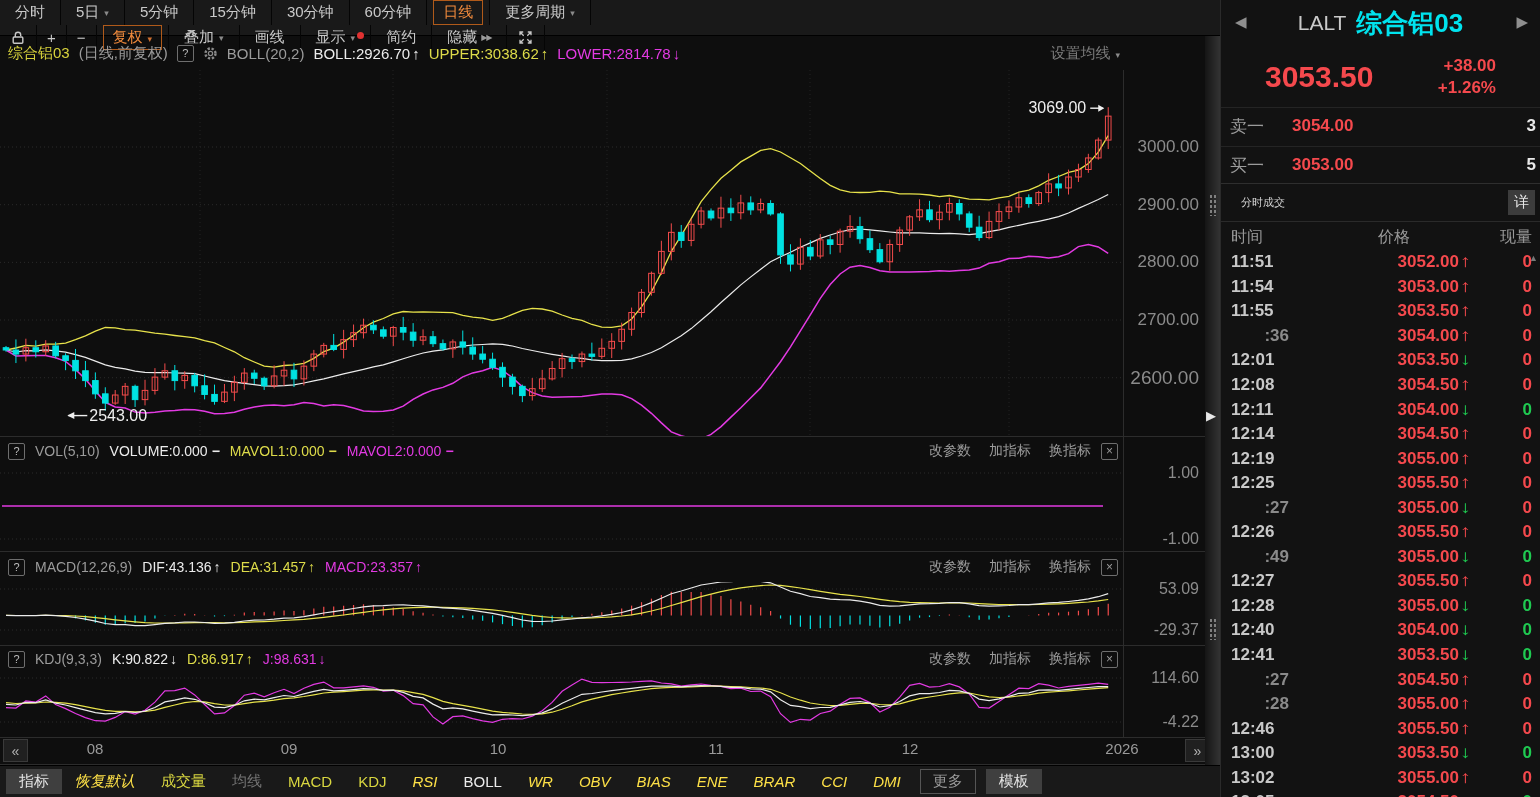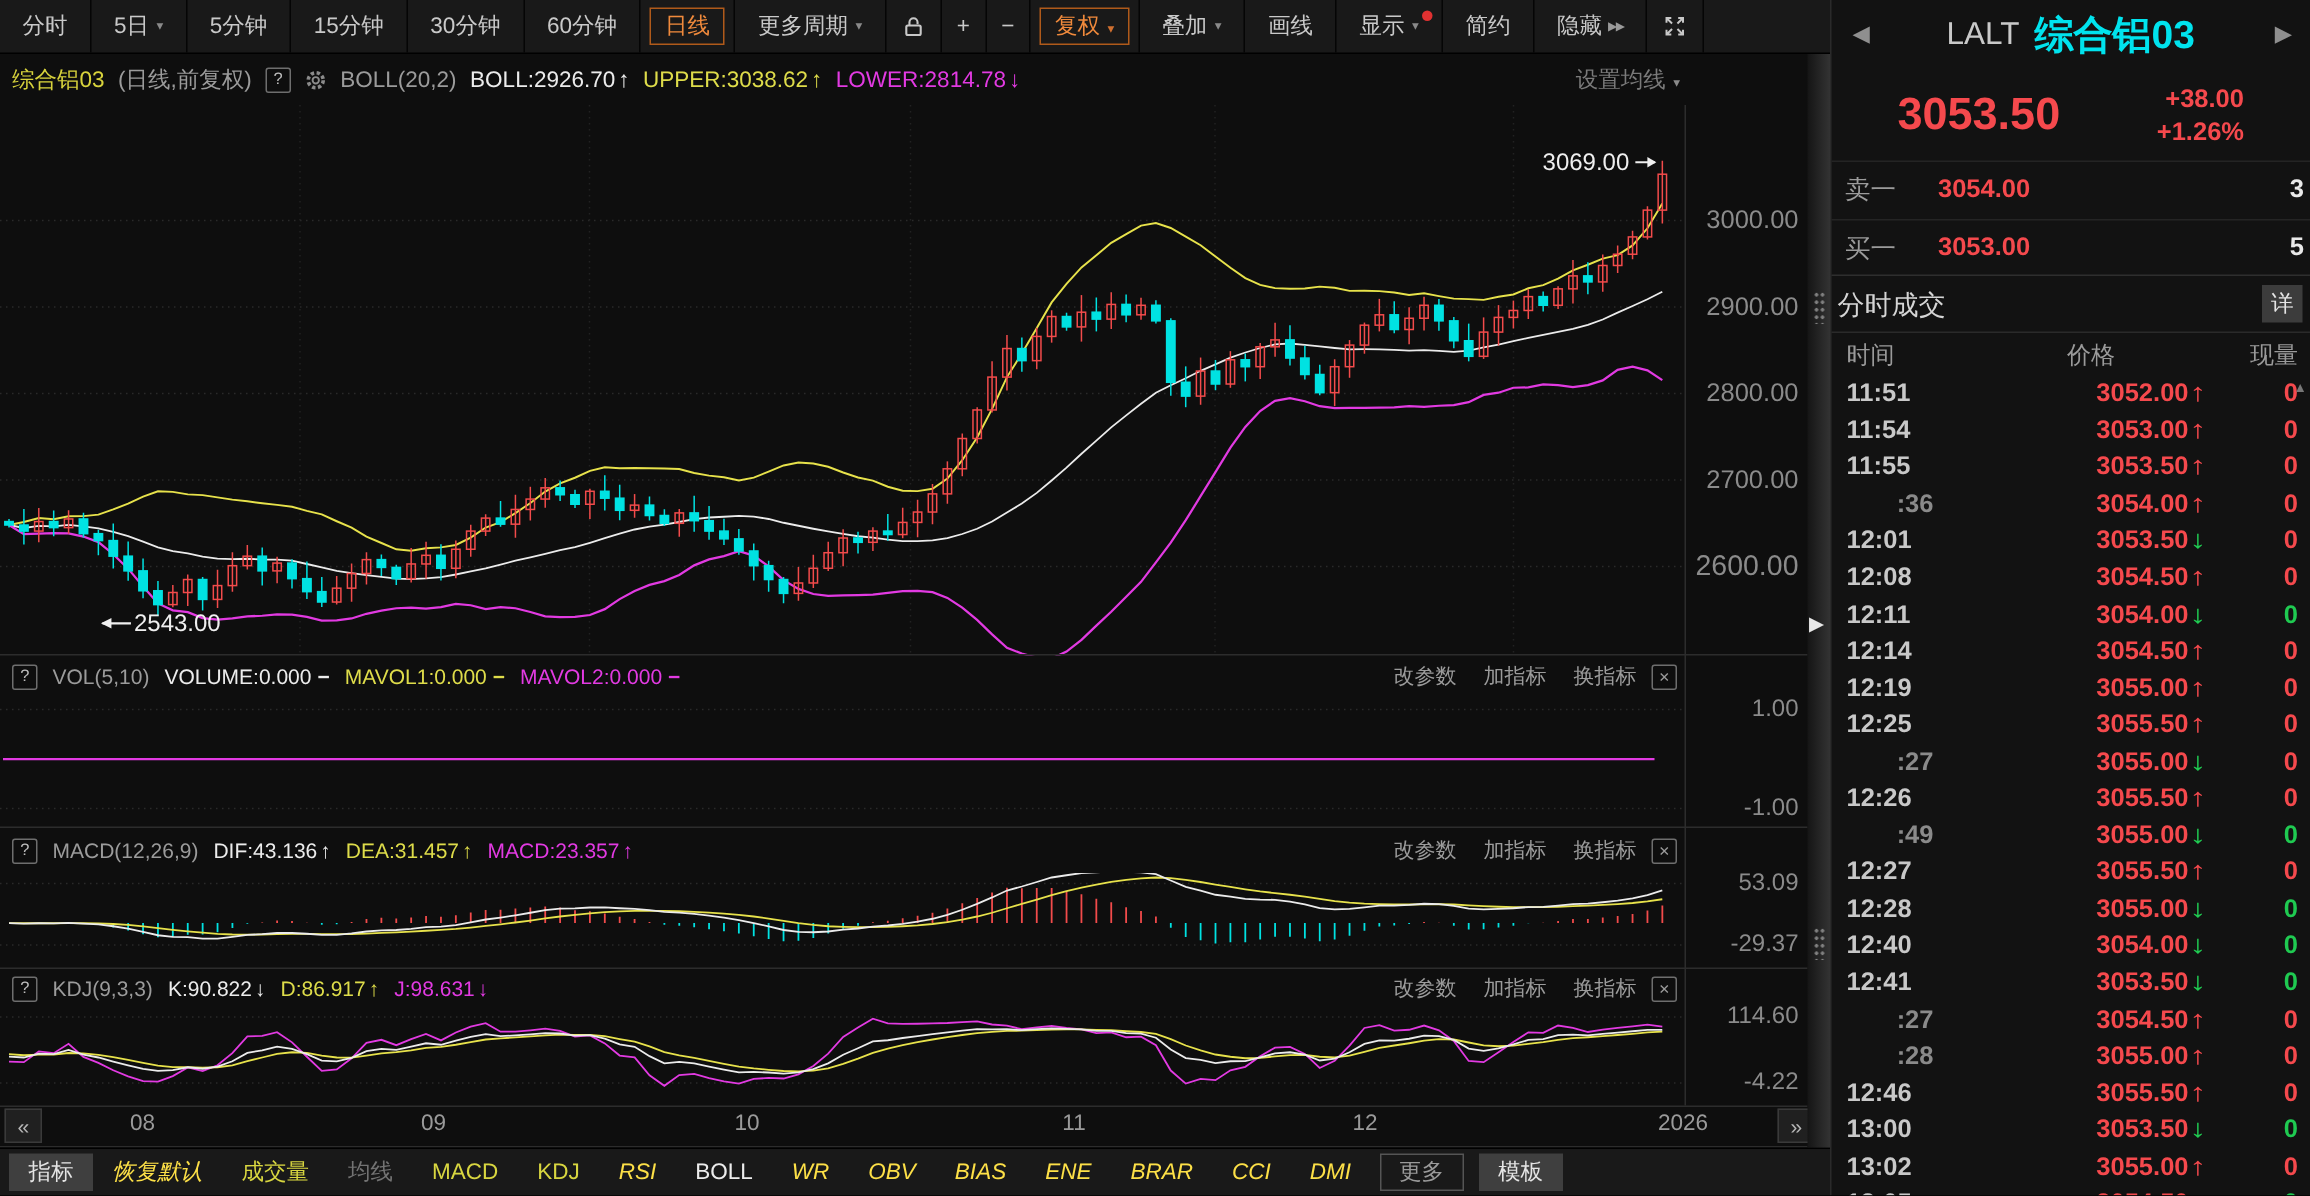--- a/index.html
+++ b/index.html
@@ -1,21 +1,21 @@
 <!DOCTYPE html>
 <html><head>
 <meta charset="utf-8">
 <style>
   html,body{margin:0;padding:0;background:#000;}
   *{box-sizing:border-box;}
   .app{position:relative;width:1540px;height:797px;background:#0e0e0e;overflow:hidden;
        font-family:"Liberation Sans","DejaVu Sans",sans-serif;color:#ccc;-webkit-font-smoothing:antialiased;}
   
   .toolbar{position:absolute;left:0;top:0;width:1220px;height:36px;background:#191919;
-           border-bottom:1px solid #000;display:flex;align-items:stretch;}
+           border-bottom:1px solid #000;display:flex;align-items:stretch;flex-direction:column;}
   .tb-group{display:flex;align-items:stretch;}
   .tb-btn{display:flex;align-items:center;padding:0 15px;font-size:15px;color:#c9c9c9;
           border-right:1px solid #050505;cursor:pointer;position:relative;white-space:nowrap;}
   .tb-btn.icon-btn{padding:0 10px;}
   .tb-btn.active{color:#f08a3c;}
   .tb-btn.active .inner{border:1px solid #b05a1a;padding:2px 9px;margin:0 -9px;}
   .caret{font-size:9px;color:#8a8a8a;margin-left:5px;}
   .tb-btn.active .caret{color:#d07030;}
   .chev{font-size:8px;letter-spacing:-1px;color:#9a9a9a;margin-left:4px;}
   .reddot{position:absolute;top:7px;right:6px;width:7px;height:7px;border-radius:50%;background:#e03131;}
@@ -70,21 +70,21 @@
   .rp-quote{position:absolute;left:0;top:46px;width:100%;height:61px;display:flex;align-items:center;}
   .rp-last{color:#f5494d;font-size:30px;font-weight:700;margin-left:44px;}
   .rp-chg{margin-left:auto;margin-right:44px;text-align:right;color:#f5494d;font-size:17px;font-weight:700;line-height:1.25;}
   .rp-row{position:absolute;left:0;width:100%;height:37px;display:flex;align-items:center;
           border-top:1px solid #242424;font-size:17px;}
   .rp-row .lbl{color:#9b9b9b;margin-left:9px;width:62px;}
   .rp-row .prc{color:#f5494d;font-weight:700;}
   .rp-row .qty{margin-left:auto;margin-right:4px;color:#e9e9e9;font-weight:700;}
   .tape-head{position:absolute;left:0;top:183px;width:100%;height:39px;border-top:1px solid #2e2e2e;
              border-bottom:1px solid #2a2a2a;display:flex;align-items:center;}
-  .tape-title{color:#d5d5d5;font-size:18px;margin-left:4px;}
+  .tape-title{color:#d5d5d5;font-size:11px;margin-left:20px;}
   .tape-detail{margin-left:auto;margin-right:5px;background:#3c3c3c;color:#e5e5e5;font-size:15px;
                padding:3px 6px;cursor:pointer;}
   .tape-cols{position:absolute;left:0;top:224px;width:100%;height:26px;display:flex;align-items:center;
              color:#9a9a9a;font-size:16px;}
   .tc-time{margin-left:10px;} .tc-price{position:absolute;left:128px;width:90px;text-align:center;}
   .tc-vol{margin-left:auto;margin-right:8px;}
   .tape-rows{position:absolute;left:0;top:250px;width:100%;bottom:0;overflow:hidden;}
   .trow{height:24.55px;display:flex;align-items:center;font-size:17px;font-weight:700;position:relative;}
   .trow .t{margin-left:10px;color:#c8c8c8;width:88px;}
   .trow .t.part{color:#8a8a8a;text-align:right;padding-right:30px;}

